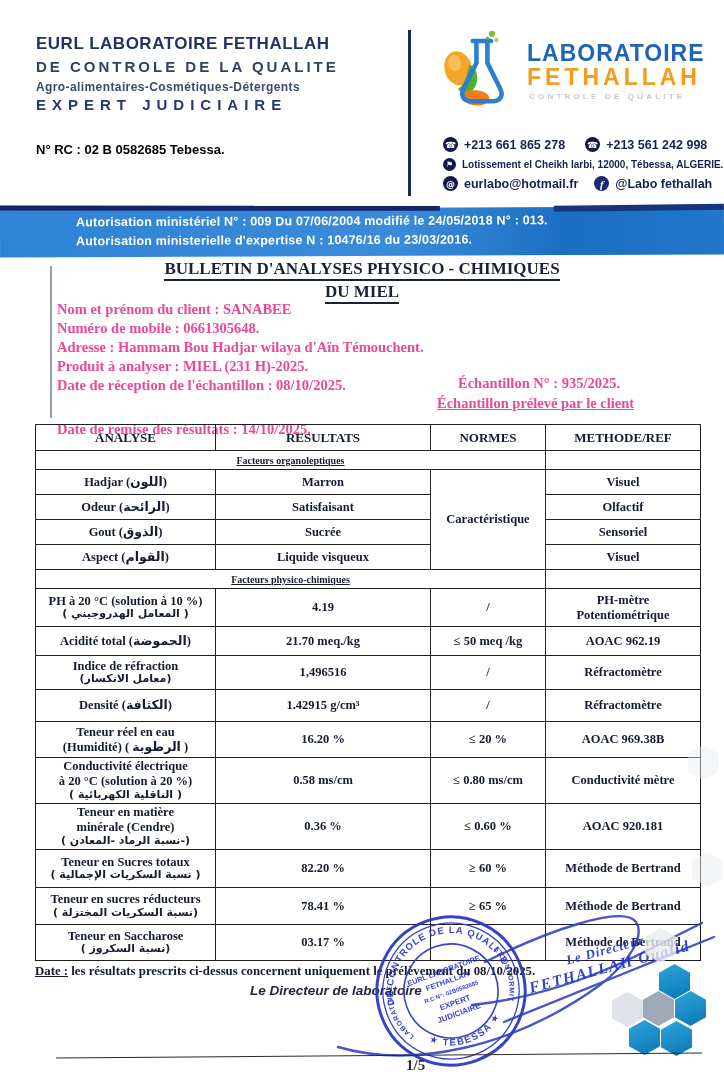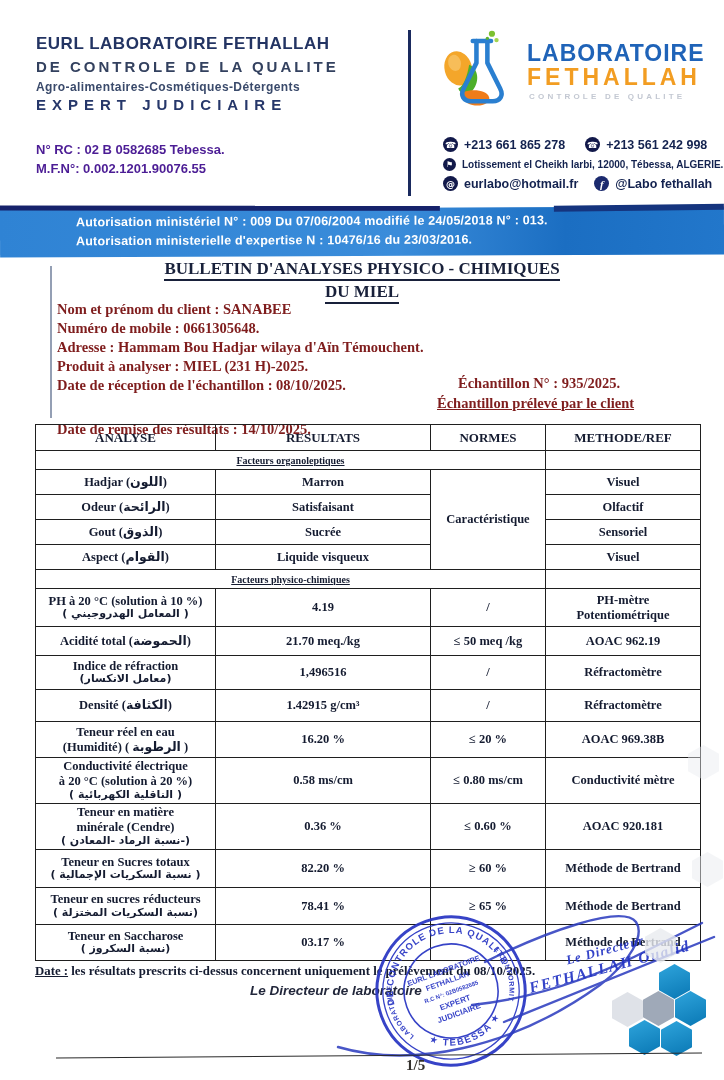--- a/index.html
+++ b/index.html
@@ -13,21 +13,21 @@
   
   .hdr-l1 { left:36px; top:34px; font-family:"Liberation Sans","DejaVu Sans",sans-serif;
             font-weight:bold; font-size:17px; color:#233463; letter-spacing:.5px; }
   .hdr-l2 { left:36px; top:58px; font-family:"Liberation Sans","DejaVu Sans",sans-serif;
             font-weight:bold; font-size:15px; color:#33415f; letter-spacing:3px; }
   .hdr-l3 { left:36px; top:80px; font-family:"Liberation Sans","DejaVu Sans",sans-serif;
             font-weight:bold; font-size:12px; color:#3a4a6b; letter-spacing:.4px; }
   .hdr-l4 { left:36px; top:96px; font-family:"Liberation Sans","DejaVu Sans",sans-serif;
             font-weight:bold; font-size:15px; color:#26376a; letter-spacing:6px; }
   .hdr-rc  { left:36px; top:140px; font-family:"Liberation Sans","DejaVu Sans",sans-serif;
-             font-weight:bold; font-size:13px; color:#4c1d95; line-height:19px; }
+             font-weight:bold; font-size:13px; color:#000000; line-height:19px; }
 
   .hdr-divider { left:408px; top:30px; width:3px; height:166px; background:#1a2a5e; }
 
   
   .logo-icon { left:440px; top:26px; width:82px; height:92px; }
   .logo-text1 { left:527px; top:40px; font-family:"Liberation Sans","DejaVu Sans",sans-serif;
                 font-weight:bold; font-size:23px; color:#1f63b8; letter-spacing:1px; }
   .logo-text2 { left:527px; top:64px; font-family:"Liberation Sans","DejaVu Sans",sans-serif;
                 font-weight:bold; font-size:23px; color:#f29d22; letter-spacing:4px; }
   .logo-text3 { left:529px; top:92px; font-family:"Liberation Sans","DejaVu Sans",sans-serif;
@@ -53,21 +53,21 @@
             font-size:12.5px; font-family:"Liberation Sans","DejaVu Sans",sans-serif; letter-spacing:.2px; }
   .banner .b1 { top:6px; } .banner .b2 { top:25px; }
 
   
   .title { left:0; top:259px; width:724px; text-align:center; font-weight:bold;
            font-size:17px; color:#18203a; }
   .title span { border-bottom:2px solid #18203a; padding-bottom:1px; }
   .title2 { top:282px; }
 
   
-  .client { font-weight:bold; font-size:14.5px; color:#7f1d1d; }
+  .client { font-weight:bold; font-size:14.5px; color:#ec4899; }
   .u { text-decoration:underline; }
 
   
   table.lab { position:absolute; left:35px; top:424px; width:665px; border-collapse:collapse;
               table-layout:fixed; }
   table.lab td, table.lab th { border:1.4px solid #1f1f1f; font-weight:bold;
               font-size:12.5px; color:#141b30; text-align:center; vertical-align:middle;
               padding:1px 3px; line-height:1.18; }
   table.lab th { font-size:13px; }
   .sec { text-decoration:underline; font-size:10px; }
@@ -102,21 +102,20 @@
 </style>
 </head>
 <body>
 
 <div class="abs hdr-l1">EURL LABORATOIRE FETHALLAH</div>
 <div class="abs hdr-l2">DE CONTROLE DE LA QUALITE</div>
 <div class="abs hdr-l3">Agro-alimentaires-Cosmétiques-Détergents</div>
 <div class="abs hdr-l4">EXPERT JUDICIAIRE</div>
 <div class="abs hdr-rc">
   <div>N° RC : 02 B 0582685 Tebessa.</div>
-  <div>M.F.N°: 0.002.1201.90076.55</div>
 </div>
 
 <div class="abs hdr-divider"></div>
 
 <svg class="abs logo-icon" viewBox="0 0 90 96">
   <ellipse cx="20" cy="44" rx="15" ry="19" fill="#f4a62a" transform="rotate(-14 20 44)"></ellipse>
   <ellipse cx="16" cy="38" rx="7" ry="9" fill="#f8c86d" transform="rotate(-14 16 38)" opacity=".7"></ellipse>
   <path d="M32 40 C42 44 44 58 36 68 C30 74 22 72 20 66 C26 64 30 52 32 40 Z" fill="#4daf2a"></path>
   <path d="M26 70 C36 66 52 68 54 76 C56 84 40 88 30 82 C24 78 22 74 26 70 Z" fill="#ef7c1a"></path>
   <path d="M40 14 L40 38 L26 66 C22 74 26 80 34 80 L58 80 C66 80 70 74 66 66 L52 38 L52 14" fill="none" stroke="#2a7fd0" stroke-width="5" stroke-linejoin="round" stroke-linecap="round"></path>

